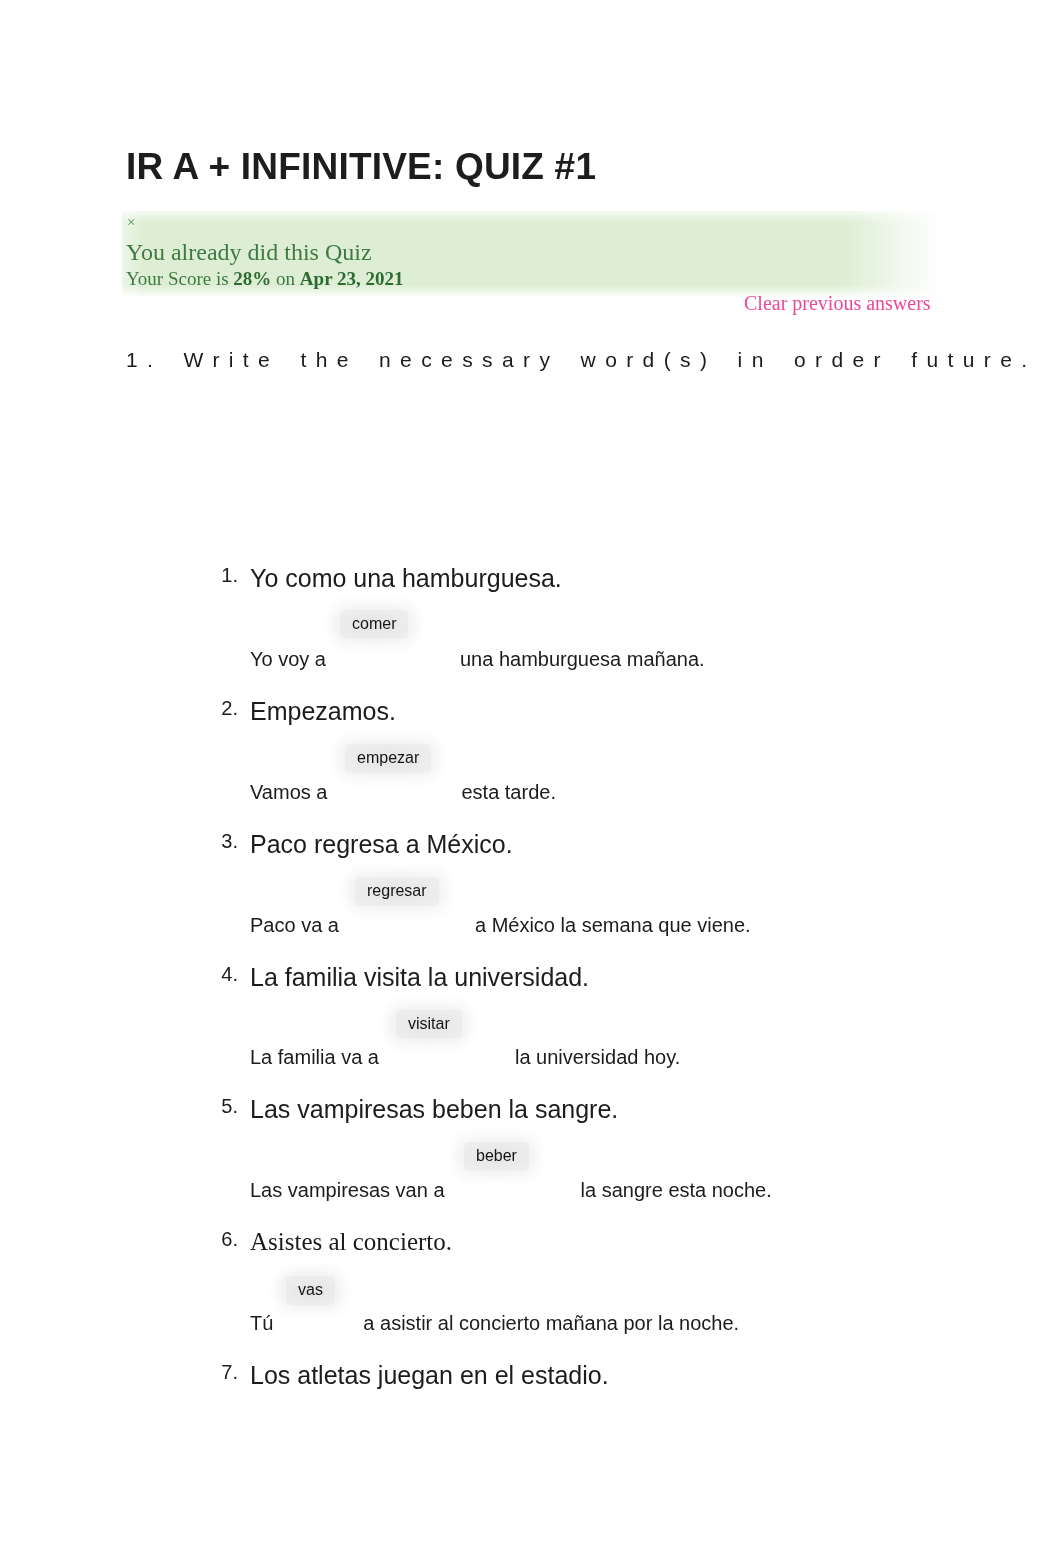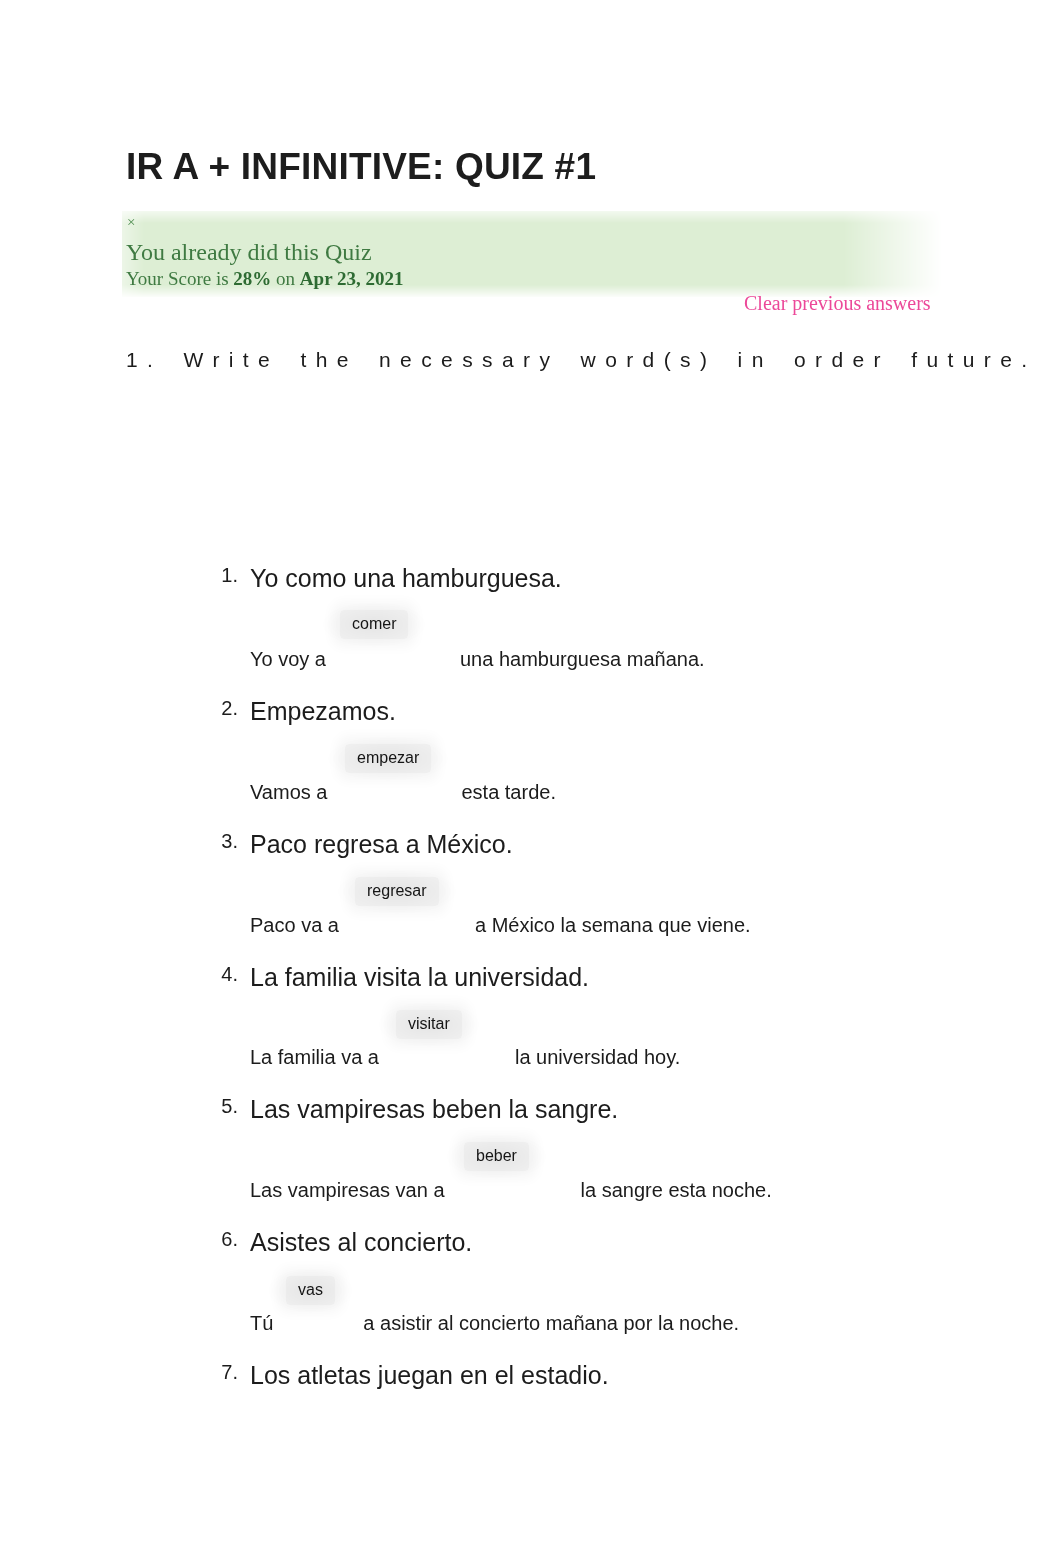--- a/index.html
+++ b/index.html
@@ -235,21 +235,21 @@
 
     <div class="q-item">
       <div class="q-num" style="left:210px; top:1095px;">5.</div>
       <div class="q-prompt" style="left:250px; top:1095px;">Las vampiresas beben la sangre.</div>
       <div class="hint" style="left:464px; top:1142px;"><span class="hint-glow"></span><span class="hint-text">beber</span></div>
       <div class="q-answer" style="left:250px; top:1179px;"><span>Las vampiresas van a</span><span class="blank-gap" style="width:136px;"></span><span>la sangre esta noche.</span></div>
     </div>
 
     <div class="q-item">
       <div class="q-num" style="left:210px; top:1228px;">6.</div>
-      <div class="q-prompt" style="left:250px; top:1228px;">Asistes al concierto.</div>
+      <div class="q-prompt" style="left:250px; top:1228px;font-family:Liberation Serif, serif;">Asistes al concierto.</div>
       <div class="hint" style="left:286px; top:1276px;"><span class="hint-glow"></span><span class="hint-text">vas</span></div>
       <div class="q-answer" style="left:250px; top:1312px;"><span>Tú</span><span class="blank-gap" style="width:90px;"></span><span>a asistir al concierto mañana por la noche.</span></div>
     </div>
 
     <div class="q-item">
       <div class="q-num" style="left:210px; top:1361px;">7.</div>
       <div class="q-prompt" style="left:250px; top:1361px;">Los atletas juegan en el estadio.</div>
     </div>
 
   </div>

